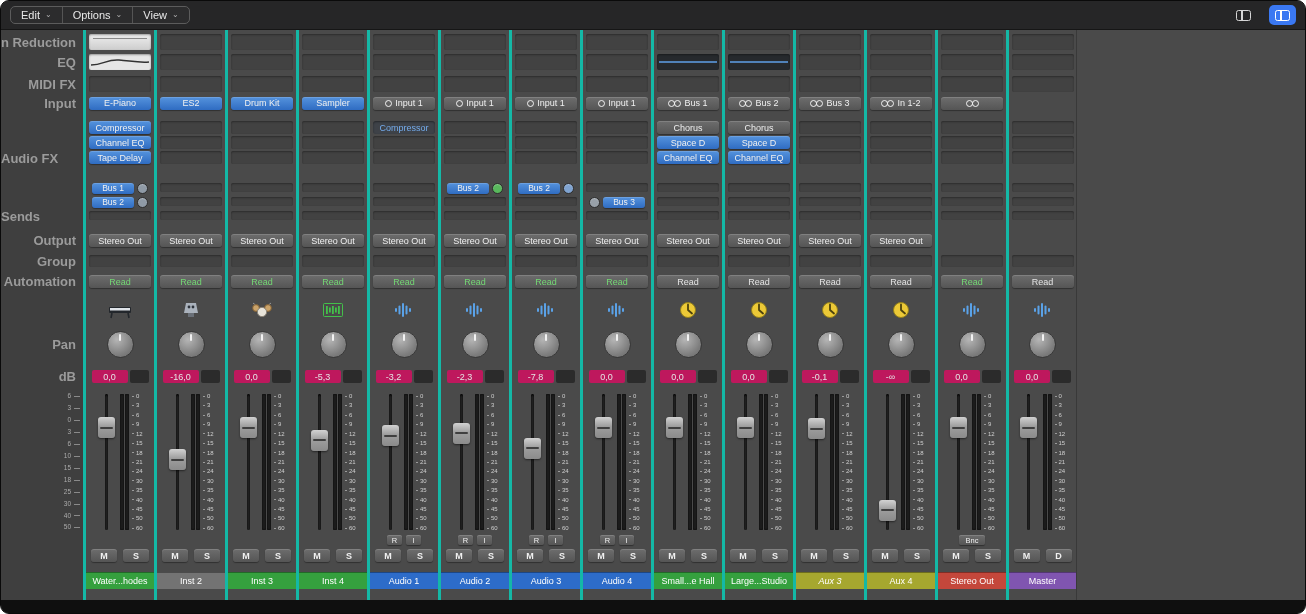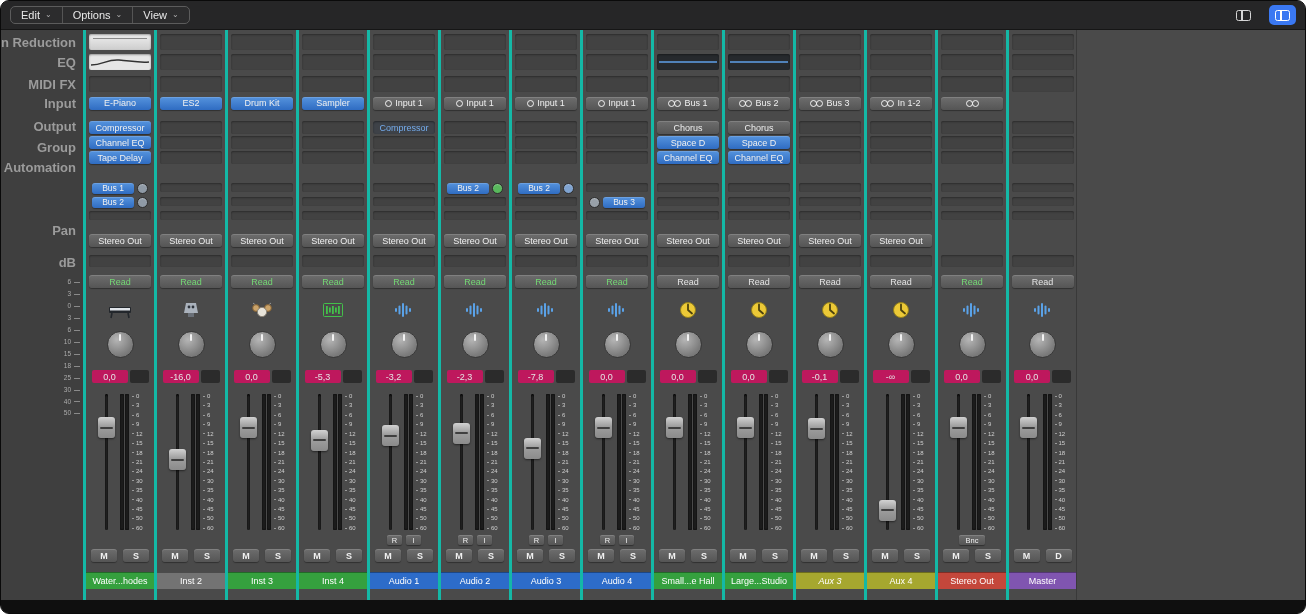--- a/index.html
+++ b/index.html
@@ -115,20 +115,22 @@
       <span class="pane-icon"></span>
     </div>
   </div>
 
   <div class="content">
     <div class="gutter">
       <div class="row r-gr glabel">Gain Reduction</div>
       <div class="row r-eq glabel">EQ</div>
       <div class="row r-midi glabel">MIDI FX</div>
       <div class="row r-input glabel">Input</div>
+      <div class="row r-fx glabel top">Audio FX</div>
+      <div class="row r-sends glabel top">Sends</div>
       <div class="row r-output glabel">Output</div>
       <div class="row r-group glabel">Group</div>
       <div class="row r-auto glabel">Automation</div>
       <div class="row r-icon"></div>
       <div class="row r-pan glabel">Pan</div>
       <div class="row r-db glabel">dB</div>
       <div class="row r-meter gscale" id="gutter-scale">
           <span class="gtick">6</span>
           <span class="gtick">3</span>
           <span class="gtick">0</span>

